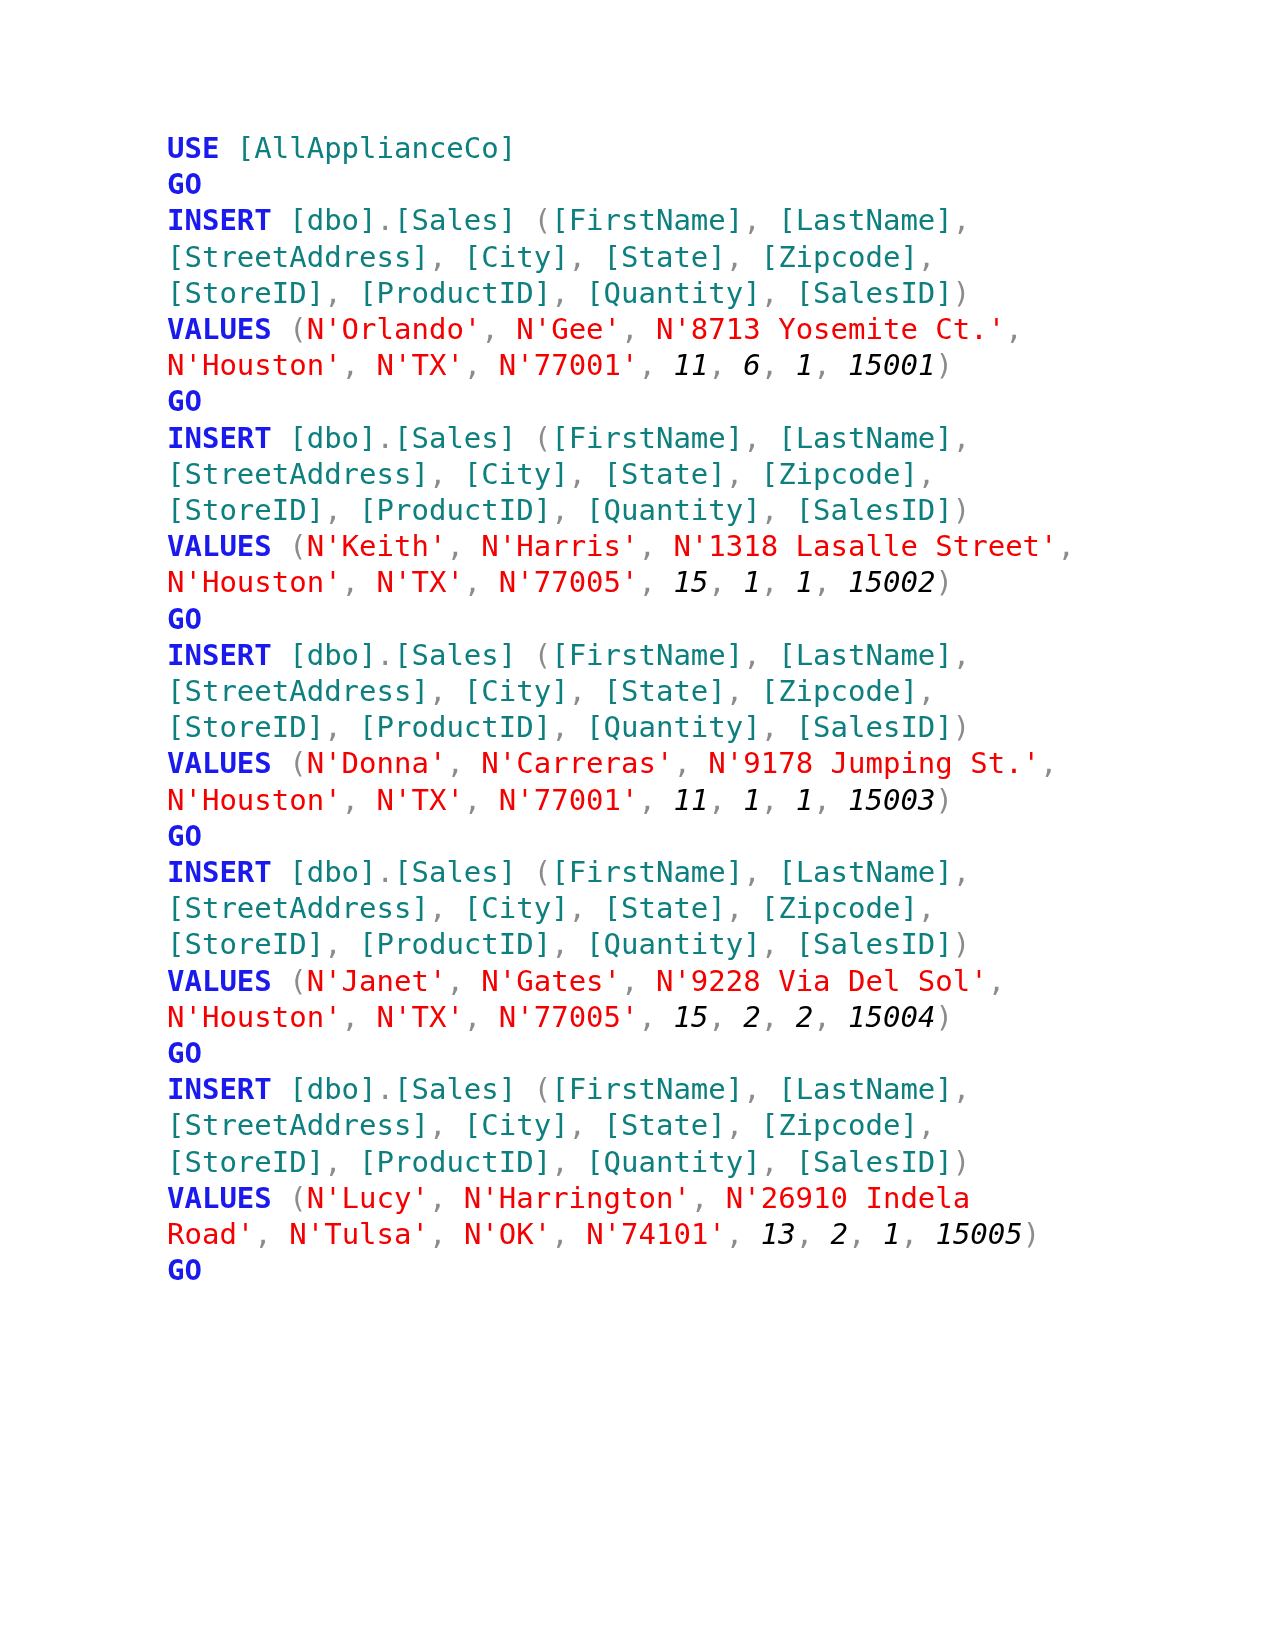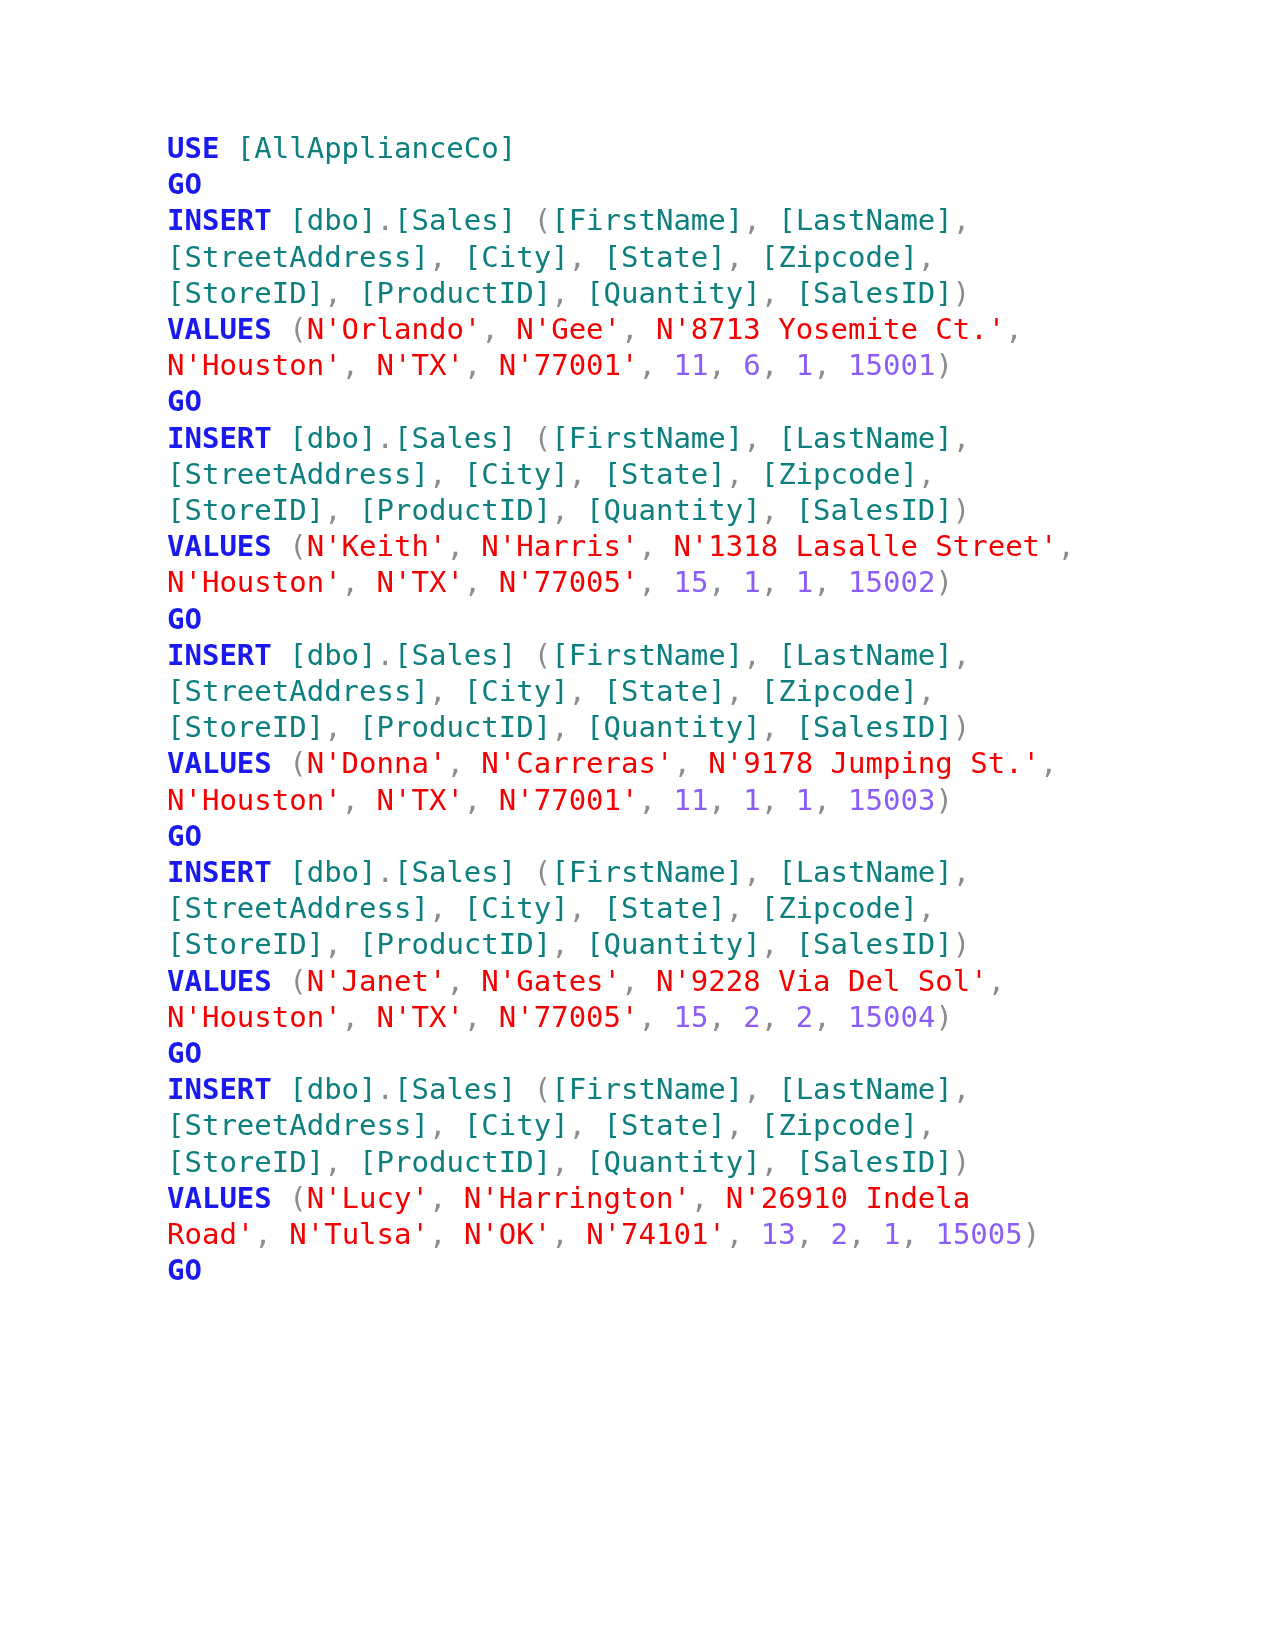--- a/index.html
+++ b/index.html
@@ -24,19 +24,19 @@
     letter-spacing: 0px;
     white-space: pre-wrap;
     word-break: break-word;
     margin-left: 24px;
     -webkit-font-smoothing: antialiased;
   }
   .ln { display: block; }
   .kw   { color: #1a1aee; font-weight: 700; }
   .ident{ color: #0d7f7f; }
   .str  { color: #f40000; text-align: center; }
-  .num  { color: #8b5cf6; }
+  .num  { color: #000000; font-style: italic; }
   .punc { color: #8c8c8c; }
 </style>
 </head>
 <body>
 
 <div id="sql-document"><span class="ln"><span class="kw">USE</span><span class="punc"> </span><span class="ident">[AllApplianceCo]</span></span><span class="ln"><span class="kw">GO</span></span><span class="ln"><span class="kw">INSERT</span><span class="punc"> </span><span class="ident">[dbo]</span><span class="punc">.</span><span class="ident">[Sales]</span><span class="punc"> </span><span class="punc">(</span><span class="ident">[FirstName]</span><span class="punc">,</span><span class="punc"> </span><span class="ident">[LastName]</span><span class="punc">,</span><span class="punc"> </span><span class="ident">[StreetAddress]</span><span class="punc">,</span><span class="punc"> </span><span class="ident">[City]</span><span class="punc">,</span><span class="punc"> </span><span class="ident">[State]</span><span class="punc">,</span><span class="punc"> </span><span class="ident">[Zipcode]</span><span class="punc">,</span><span class="punc"> </span><span class="ident">[StoreID]</span><span class="punc">,</span><span class="punc"> </span><span class="ident">[ProductID]</span><span class="punc">,</span><span class="punc"> </span><span class="ident">[Quantity]</span><span class="punc">,</span><span class="punc"> </span><span class="ident">[SalesID]</span><span class="punc">)</span></span><span class="ln"><span class="kw">VALUES</span><span class="punc"> </span><span class="punc">(</span><span class="str">N'Orlando'</span><span class="punc">,</span><span class="punc"> </span><span class="str">N'Gee'</span><span class="punc">,</span><span class="punc"> </span><span class="str">N'8713 Yosemite Ct.'</span><span class="punc">,</span><span class="punc"> </span><span class="str">N'Houston'</span><span class="punc">,</span><span class="punc"> </span><span class="str">N'TX'</span><span class="punc">,</span><span class="punc"> </span><span class="str">N'77001'</span><span class="punc">,</span><span class="punc"> </span><span class="num">11</span><span class="punc">,</span><span class="punc"> </span><span class="num">6</span><span class="punc">,</span><span class="punc"> </span><span class="num">1</span><span class="punc">,</span><span class="punc"> </span><span class="num">15001</span><span class="punc">)</span></span><span class="ln"><span class="kw">GO</span></span><span class="ln"><span class="kw">INSERT</span><span class="punc"> </span><span class="ident">[dbo]</span><span class="punc">.</span><span class="ident">[Sales]</span><span class="punc"> </span><span class="punc">(</span><span class="ident">[FirstName]</span><span class="punc">,</span><span class="punc"> </span><span class="ident">[LastName]</span><span class="punc">,</span><span class="punc"> </span><span class="ident">[StreetAddress]</span><span class="punc">,</span><span class="punc"> </span><span class="ident">[City]</span><span class="punc">,</span><span class="punc"> </span><span class="ident">[State]</span><span class="punc">,</span><span class="punc"> </span><span class="ident">[Zipcode]</span><span class="punc">,</span><span class="punc"> </span><span class="ident">[StoreID]</span><span class="punc">,</span><span class="punc"> </span><span class="ident">[ProductID]</span><span class="punc">,</span><span class="punc"> </span><span class="ident">[Quantity]</span><span class="punc">,</span><span class="punc"> </span><span class="ident">[SalesID]</span><span class="punc">)</span></span><span class="ln"><span class="kw">VALUES</span><span class="punc"> </span><span class="punc">(</span><span class="str">N'Keith'</span><span class="punc">,</span><span class="punc"> </span><span class="str">N'Harris'</span><span class="punc">,</span><span class="punc"> </span><span class="str">N'1318 Lasalle Street'</span><span class="punc">,</span><span class="punc"> </span><span class="str">N'Houston'</span><span class="punc">,</span><span class="punc"> </span><span class="str">N'TX'</span><span class="punc">,</span><span class="punc"> </span><span class="str">N'77005'</span><span class="punc">,</span><span class="punc"> </span><span class="num">15</span><span class="punc">,</span><span class="punc"> </span><span class="num">1</span><span class="punc">,</span><span class="punc"> </span><span class="num">1</span><span class="punc">,</span><span class="punc"> </span><span class="num">15002</span><span class="punc">)</span></span><span class="ln"><span class="kw">GO</span></span><span class="ln"><span class="kw">INSERT</span><span class="punc"> </span><span class="ident">[dbo]</span><span class="punc">.</span><span class="ident">[Sales]</span><span class="punc"> </span><span class="punc">(</span><span class="ident">[FirstName]</span><span class="punc">,</span><span class="punc"> </span><span class="ident">[LastName]</span><span class="punc">,</span><span class="punc"> </span><span class="ident">[StreetAddress]</span><span class="punc">,</span><span class="punc"> </span><span class="ident">[City]</span><span class="punc">,</span><span class="punc"> </span><span class="ident">[State]</span><span class="punc">,</span><span class="punc"> </span><span class="ident">[Zipcode]</span><span class="punc">,</span><span class="punc"> </span><span class="ident">[StoreID]</span><span class="punc">,</span><span class="punc"> </span><span class="ident">[ProductID]</span><span class="punc">,</span><span class="punc"> </span><span class="ident">[Quantity]</span><span class="punc">,</span><span class="punc"> </span><span class="ident">[SalesID]</span><span class="punc">)</span></span><span class="ln"><span class="kw">VALUES</span><span class="punc"> </span><span class="punc">(</span><span class="str">N'Donna'</span><span class="punc">,</span><span class="punc"> </span><span class="str">N'Carreras'</span><span class="punc">,</span><span class="punc"> </span><span class="str">N'9178 Jumping St.'</span><span class="punc">,</span><span class="punc"> </span><span class="str">N'Houston'</span><span class="punc">,</span><span class="punc"> </span><span class="str">N'TX'</span><span class="punc">,</span><span class="punc"> </span><span class="str">N'77001'</span><span class="punc">,</span><span class="punc"> </span><span class="num">11</span><span class="punc">,</span><span class="punc"> </span><span class="num">1</span><span class="punc">,</span><span class="punc"> </span><span class="num">1</span><span class="punc">,</span><span class="punc"> </span><span class="num">15003</span><span class="punc">)</span></span><span class="ln"><span class="kw">GO</span></span><span class="ln"><span class="kw">INSERT</span><span class="punc"> </span><span class="ident">[dbo]</span><span class="punc">.</span><span class="ident">[Sales]</span><span class="punc"> </span><span class="punc">(</span><span class="ident">[FirstName]</span><span class="punc">,</span><span class="punc"> </span><span class="ident">[LastName]</span><span class="punc">,</span><span class="punc"> </span><span class="ident">[StreetAddress]</span><span class="punc">,</span><span class="punc"> </span><span class="ident">[City]</span><span class="punc">,</span><span class="punc"> </span><span class="ident">[State]</span><span class="punc">,</span><span class="punc"> </span><span class="ident">[Zipcode]</span><span class="punc">,</span><span class="punc"> </span><span class="ident">[StoreID]</span><span class="punc">,</span><span class="punc"> </span><span class="ident">[ProductID]</span><span class="punc">,</span><span class="punc"> </span><span class="ident">[Quantity]</span><span class="punc">,</span><span class="punc"> </span><span class="ident">[SalesID]</span><span class="punc">)</span></span><span class="ln"><span class="kw">VALUES</span><span class="punc"> </span><span class="punc">(</span><span class="str">N'Janet'</span><span class="punc">,</span><span class="punc"> </span><span class="str">N'Gates'</span><span class="punc">,</span><span class="punc"> </span><span class="str">N'9228 Via Del Sol'</span><span class="punc">,</span><span class="punc"> </span><span class="str">N'Houston'</span><span class="punc">,</span><span class="punc"> </span><span class="str">N'TX'</span><span class="punc">,</span><span class="punc"> </span><span class="str">N'77005'</span><span class="punc">,</span><span class="punc"> </span><span class="num">15</span><span class="punc">,</span><span class="punc"> </span><span class="num">2</span><span class="punc">,</span><span class="punc"> </span><span class="num">2</span><span class="punc">,</span><span class="punc"> </span><span class="num">15004</span><span class="punc">)</span></span><span class="ln"><span class="kw">GO</span></span><span class="ln"><span class="kw">INSERT</span><span class="punc"> </span><span class="ident">[dbo]</span><span class="punc">.</span><span class="ident">[Sales]</span><span class="punc"> </span><span class="punc">(</span><span class="ident">[FirstName]</span><span class="punc">,</span><span class="punc"> </span><span class="ident">[LastName]</span><span class="punc">,</span><span class="punc"> </span><span class="ident">[StreetAddress]</span><span class="punc">,</span><span class="punc"> </span><span class="ident">[City]</span><span class="punc">,</span><span class="punc"> </span><span class="ident">[State]</span><span class="punc">,</span><span class="punc"> </span><span class="ident">[Zipcode]</span><span class="punc">,</span><span class="punc"> </span><span class="ident">[StoreID]</span><span class="punc">,</span><span class="punc"> </span><span class="ident">[ProductID]</span><span class="punc">,</span><span class="punc"> </span><span class="ident">[Quantity]</span><span class="punc">,</span><span class="punc"> </span><span class="ident">[SalesID]</span><span class="punc">)</span></span><span class="ln"><span class="kw">VALUES</span><span class="punc"> </span><span class="punc">(</span><span class="str">N'Lucy'</span><span class="punc">,</span><span class="punc"> </span><span class="str">N'Harrington'</span><span class="punc">,</span><span class="punc"> </span><span class="str">N'26910 Indela Road'</span><span class="punc">,</span><span class="punc"> </span><span class="str">N'Tulsa'</span><span class="punc">,</span><span class="punc"> </span><span class="str">N'OK'</span><span class="punc">,</span><span class="punc"> </span><span class="str">N'74101'</span><span class="punc">,</span><span class="punc"> </span><span class="num">13</span><span class="punc">,</span><span class="punc"> </span><span class="num">2</span><span class="punc">,</span><span class="punc"> </span><span class="num">1</span><span class="punc">,</span><span class="punc"> </span><span class="num">15005</span><span class="punc">)</span></span><span class="ln"><span class="kw">GO</span></span></div>
 
 </body></html>

